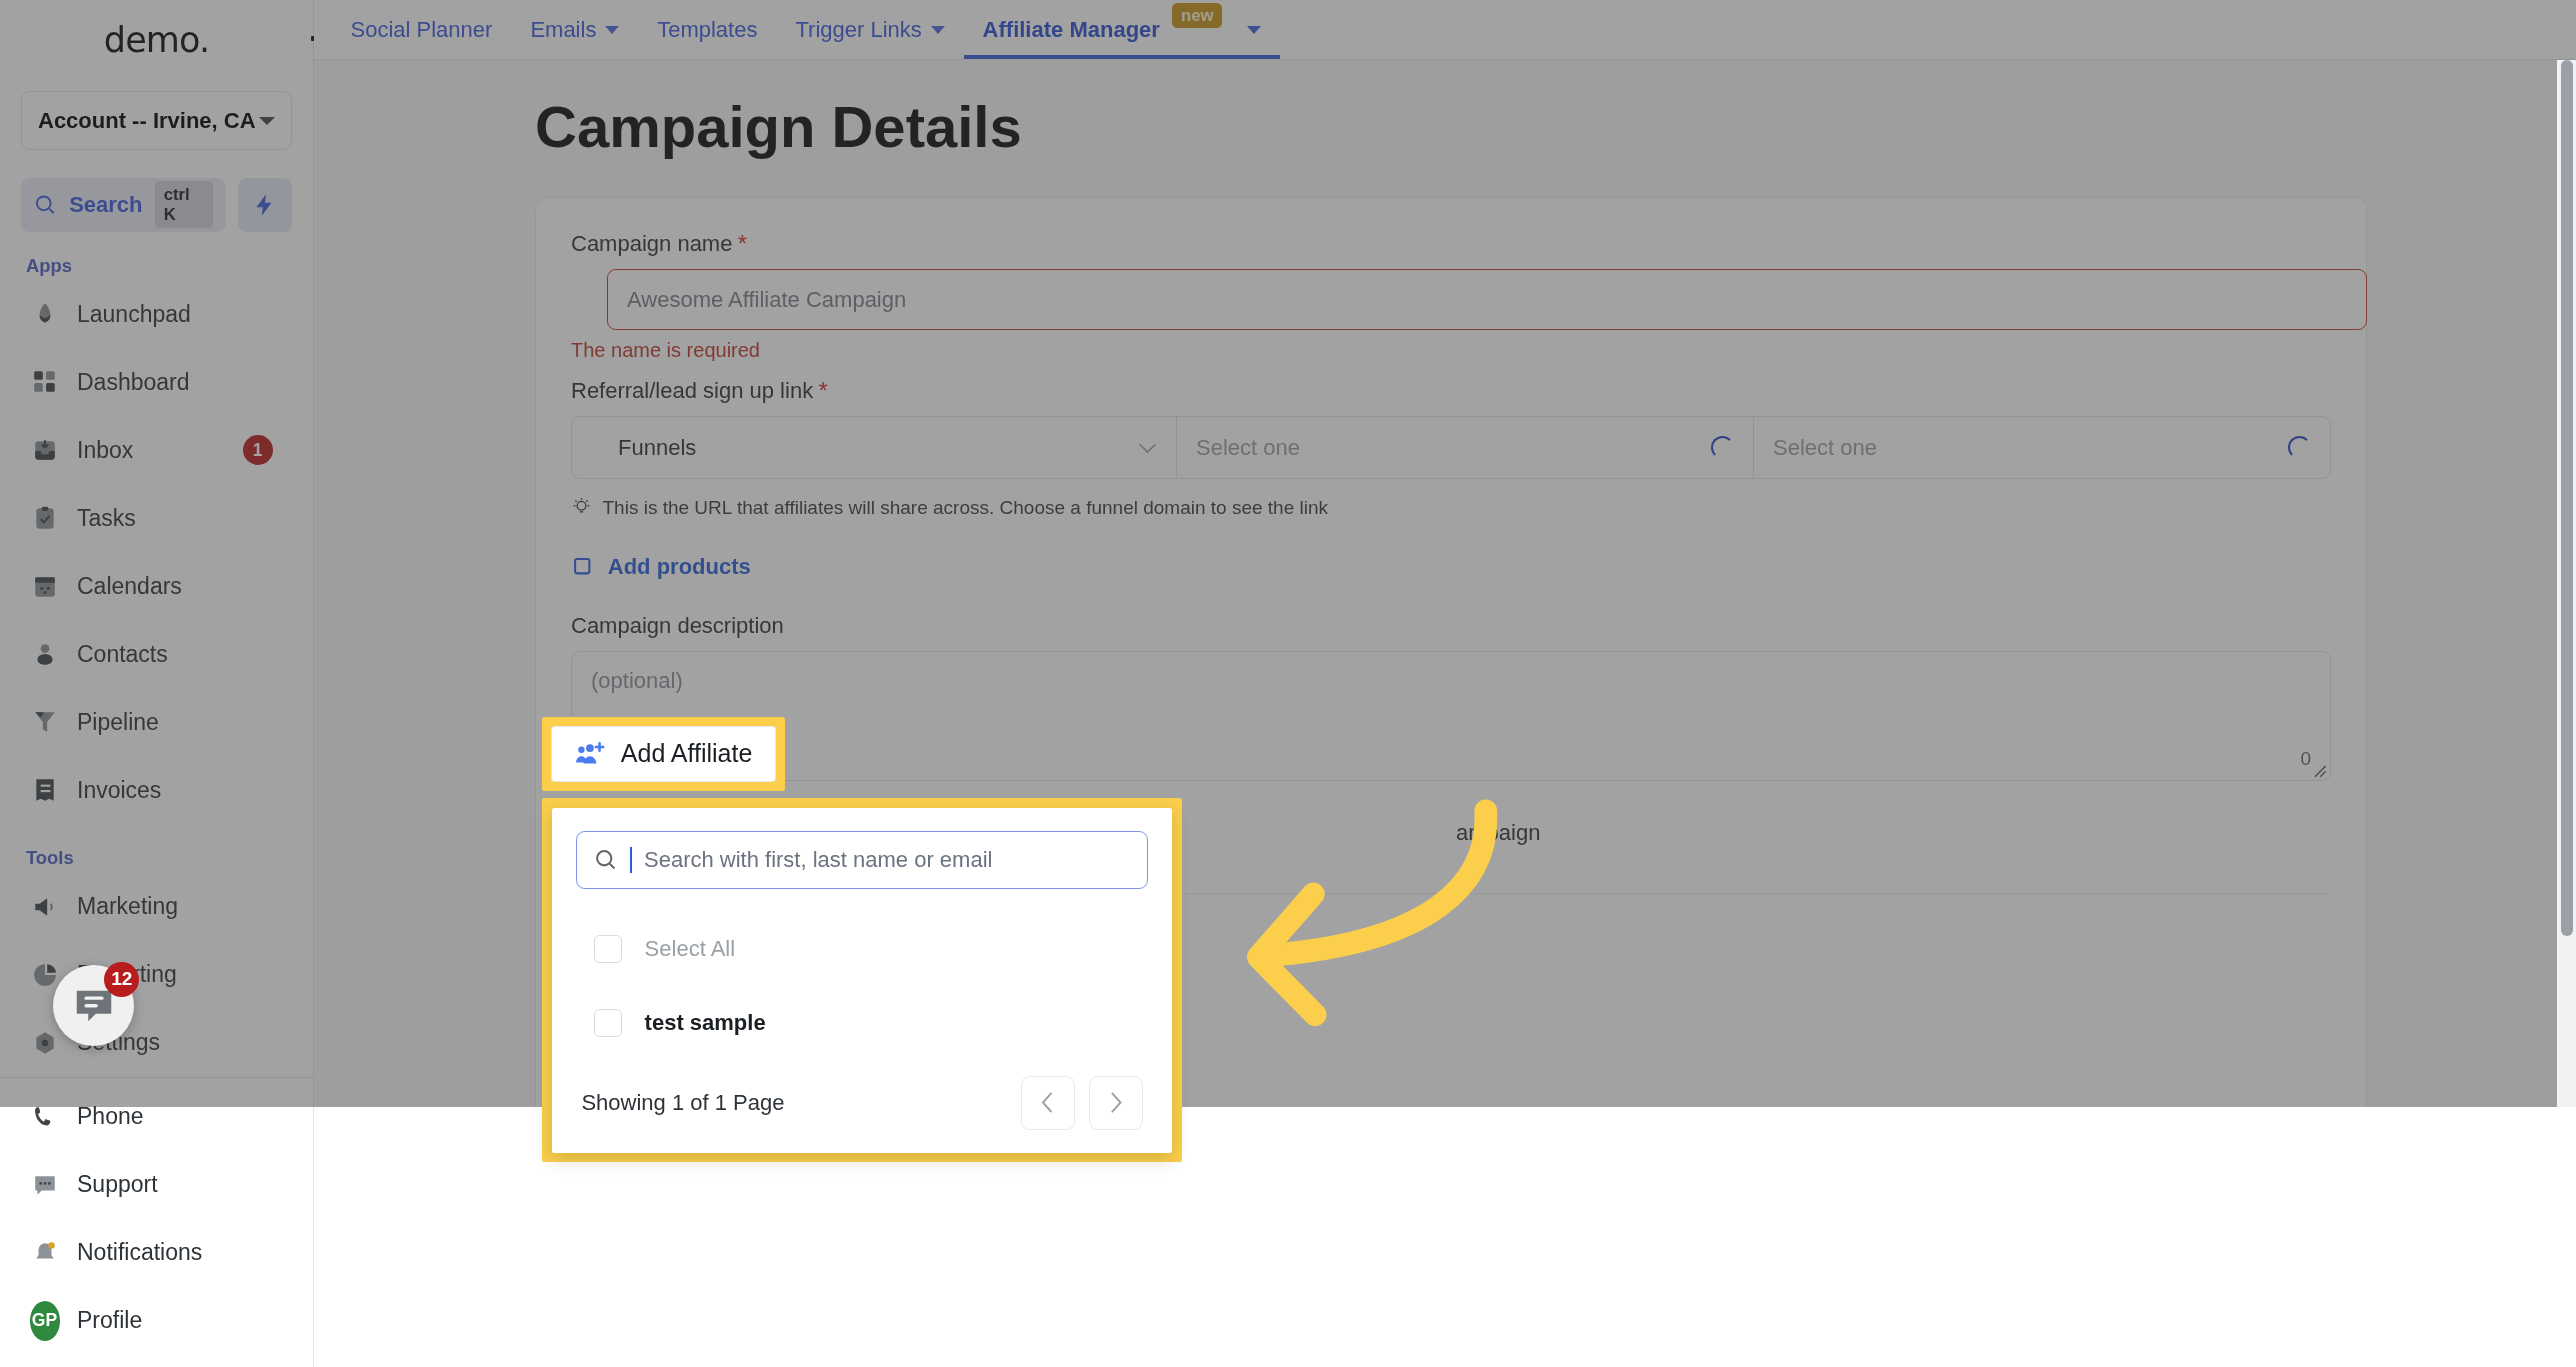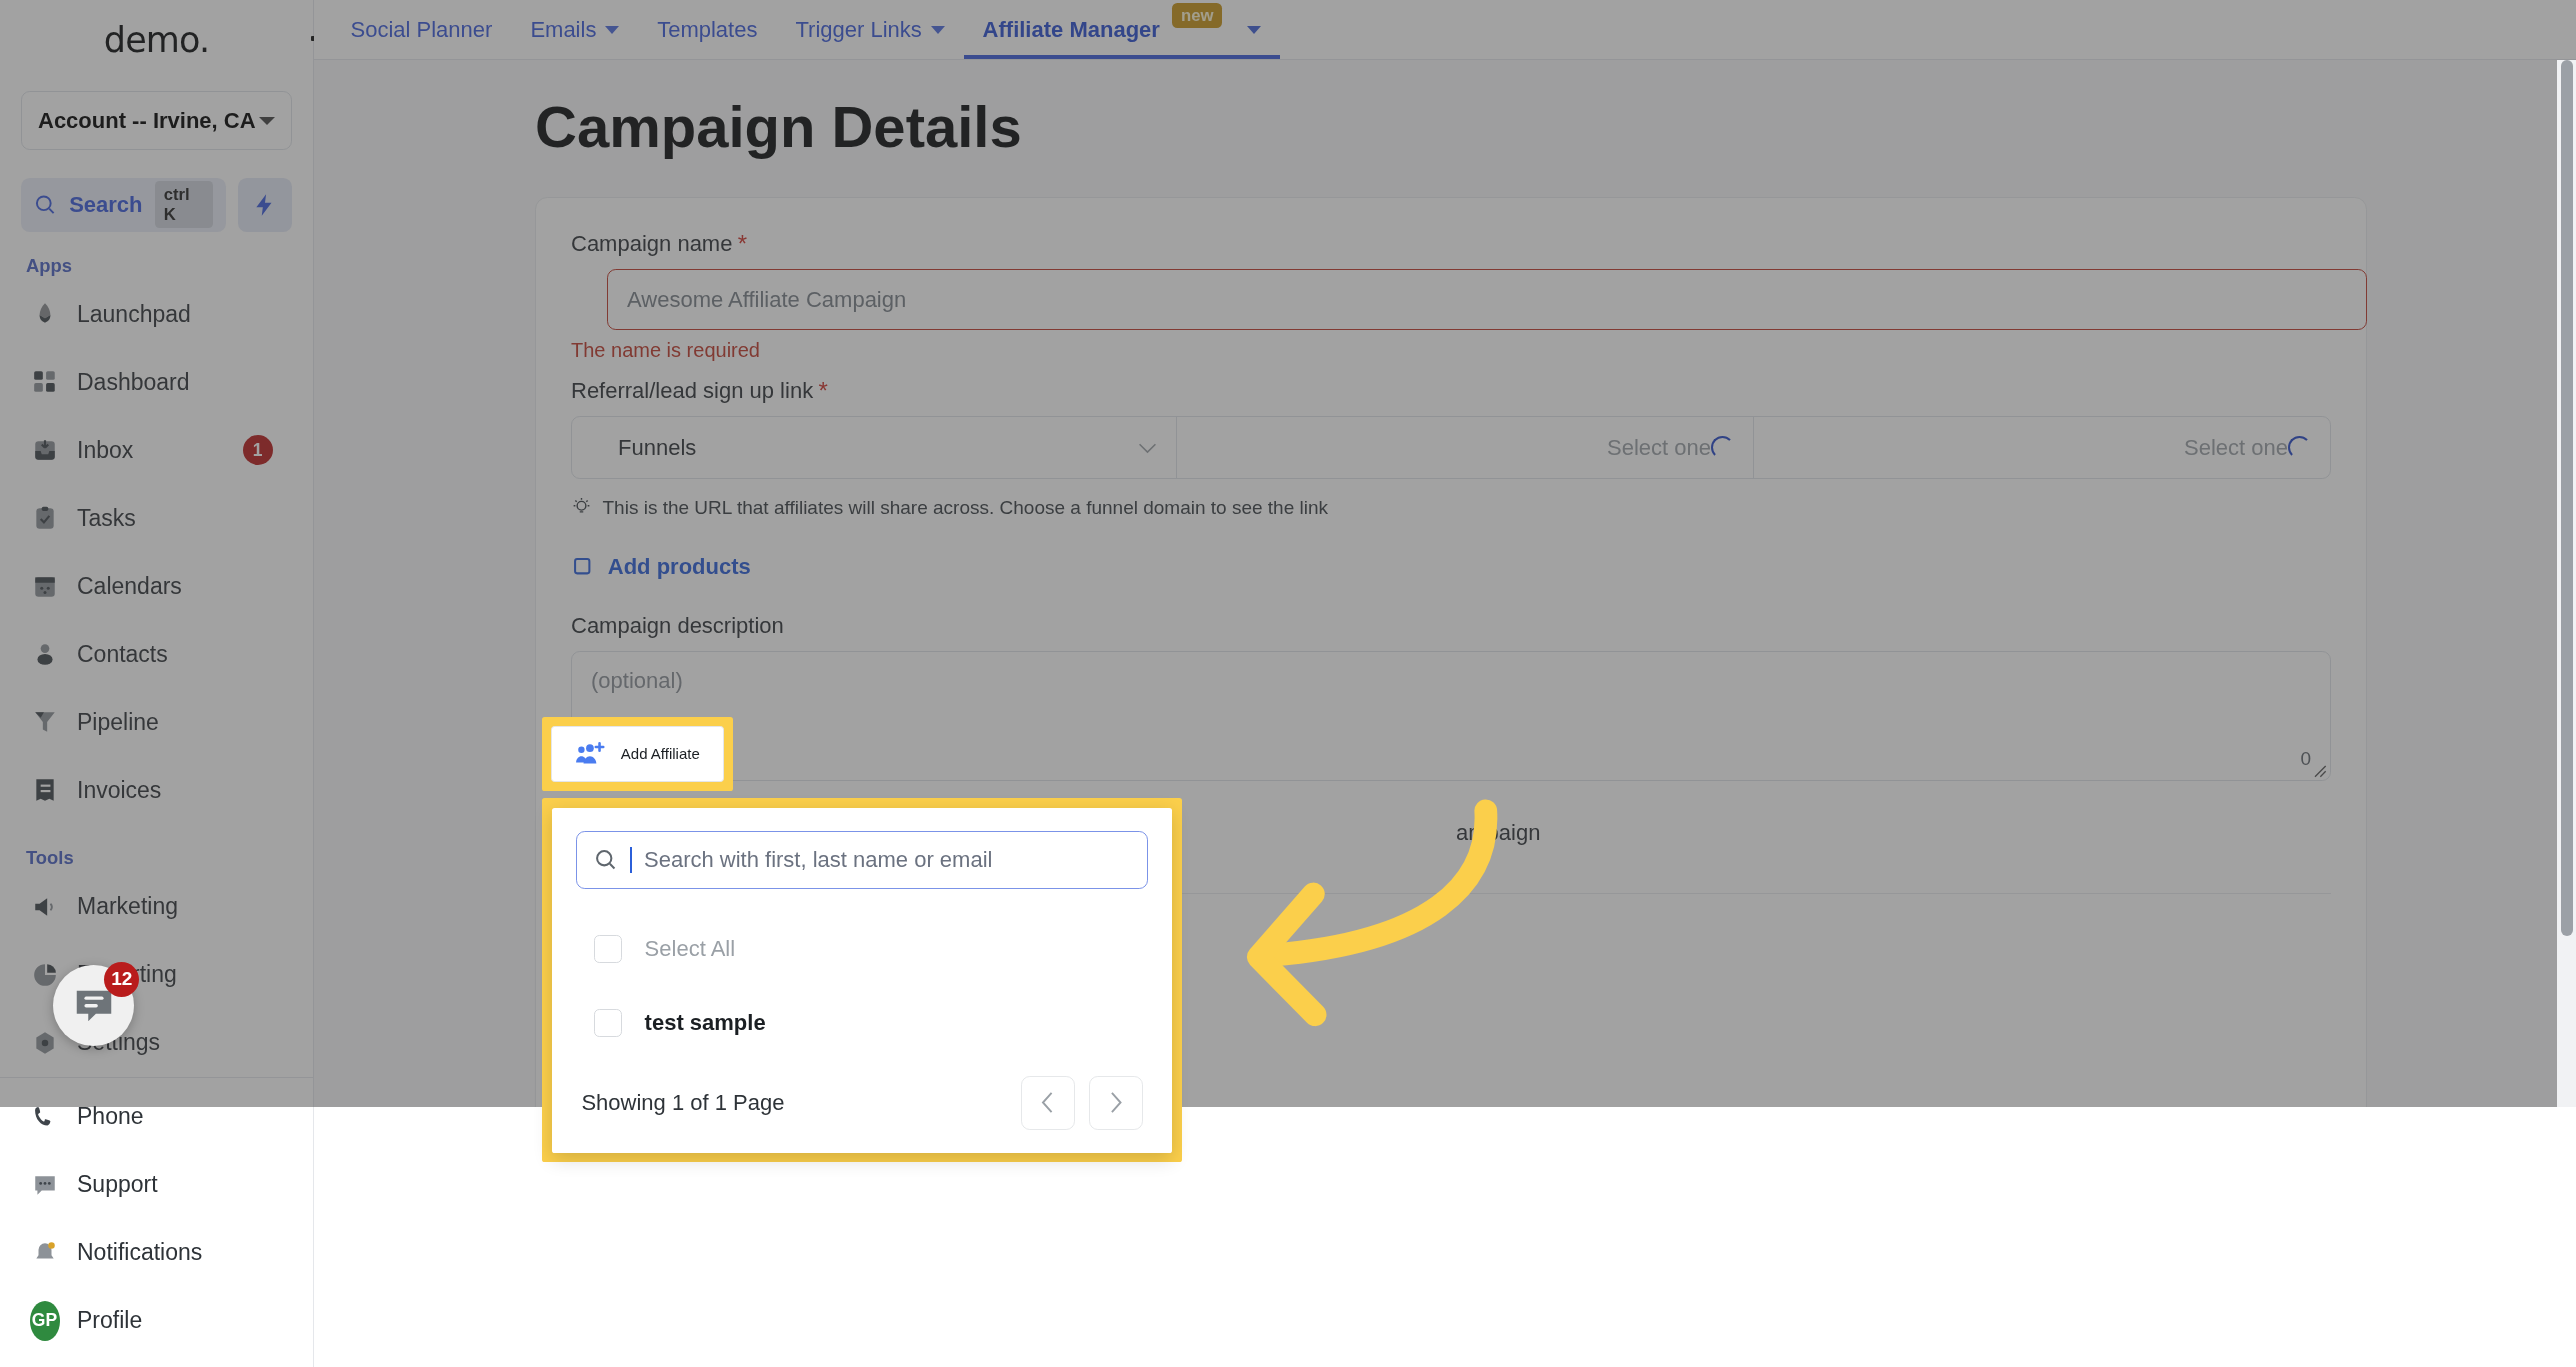--- a/index.html
+++ b/index.html
@@ -128,21 +128,21 @@
 
   .combo-row {
     display: flex; width: 100%; border: 0.9px solid #dfe3e8; border-radius: 8.8px; overflow: hidden; background: #fff; padding-left: 27px;
   }
   .combo-cell {
     height: 61px; display: flex; align-items: center; padding: 0 19px; font-size: 22px;
     border-right: 0.9px solid #dfe3e8; position: relative;
   }
   .combo-cell:last-child { border-right: none; }
   .combo-cell.w1 { width: 578px; color: #2e3338; justify-content: space-between; }
-  .combo-cell.w2 { flex: 1; color: #9aa0a6; justify-content: flex-end; }
+  .combo-cell.w2 { flex: 1; color: #9aa0a6; justify-content: space-between; }
   .spinner {
     width: 23px; height: 23px; border: 2.6px solid transparent; border-top-color: #2548c8;
     border-left-color: #2548c8; border-radius: 50%;
   }
 
   .hint-row { display: flex; align-items: center; gap: 10.5px; margin-top: 17.5px; font-size: 19px; color: #3a4046; }
   .addprod { display: flex; align-items: center; gap: 12.3px; margin-top: 35px; color: #2b5fd9; font-size: 22px; font-weight: 600; }
 
   .textarea {
     width: 100%; height: 130px; border: 0.9px solid #dfe3e8; border-radius: 8.8px; background: #fff;
@@ -166,21 +166,21 @@
   }
 
   
   .hl-btn-wrap {
     position: absolute; left: 542px; top: 717px; z-index: 35;
     background: #fbcf4b; padding: 8.8px; border-radius: 2.6px;
   }
   .add-affiliate-btn {
     background: #ffffff; border: 0.9px solid #e4e6e9; border-radius: 3.5px;
     height: 56px; display: flex; align-items: center; gap: 14px; padding: 0 23px;
-    font-size: 15px; color: #1b1f23;
+    font-size: 25px; color: #1b1f23;
   }
 
   .hl-popup-wrap {
     position: absolute; left: 542px; top: 798px; z-index: 35;
     background: #fbcf4b; padding: 9.6px; border-radius: 2.6px; width: 640px;
   }
   .popup {
     background: #fff; border-radius: 2.6px; padding: 23px 24.5px 0 24.5px;
     box-shadow: 0 5.3px 19px rgba(0,0,0,.16);
   }

